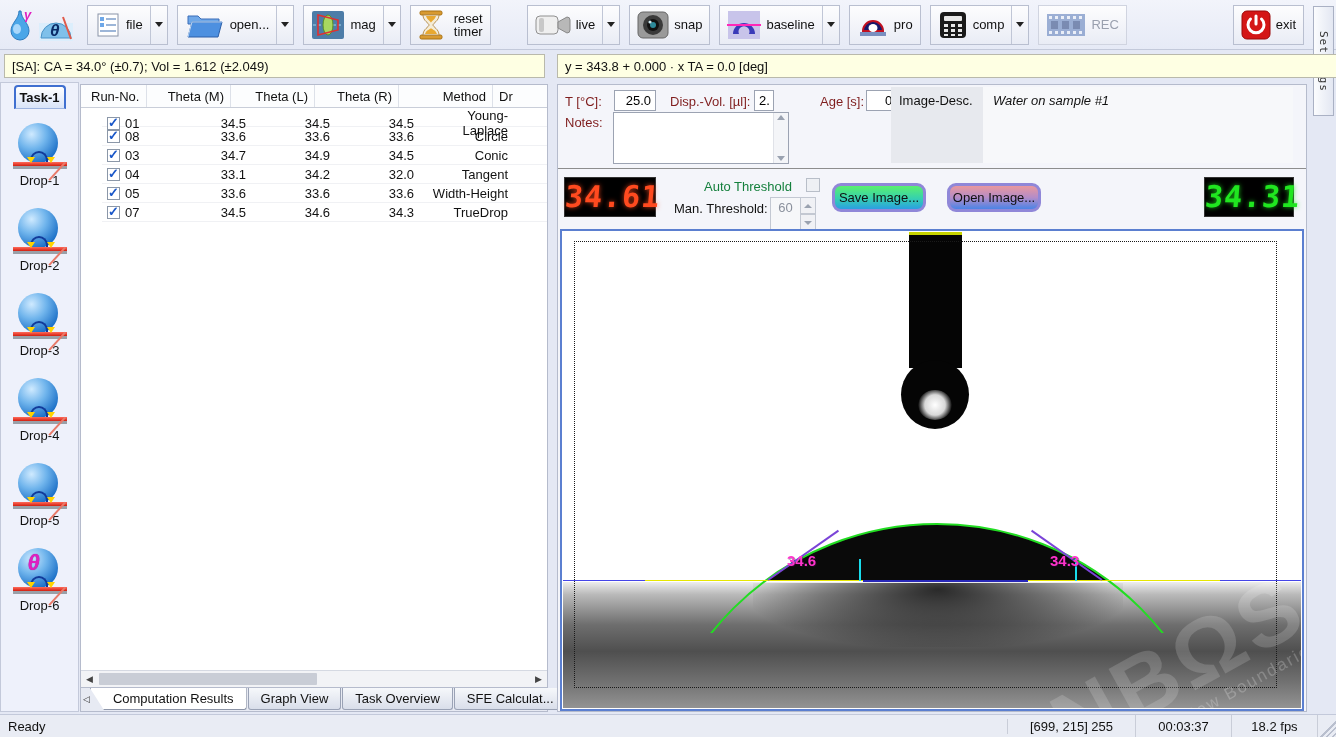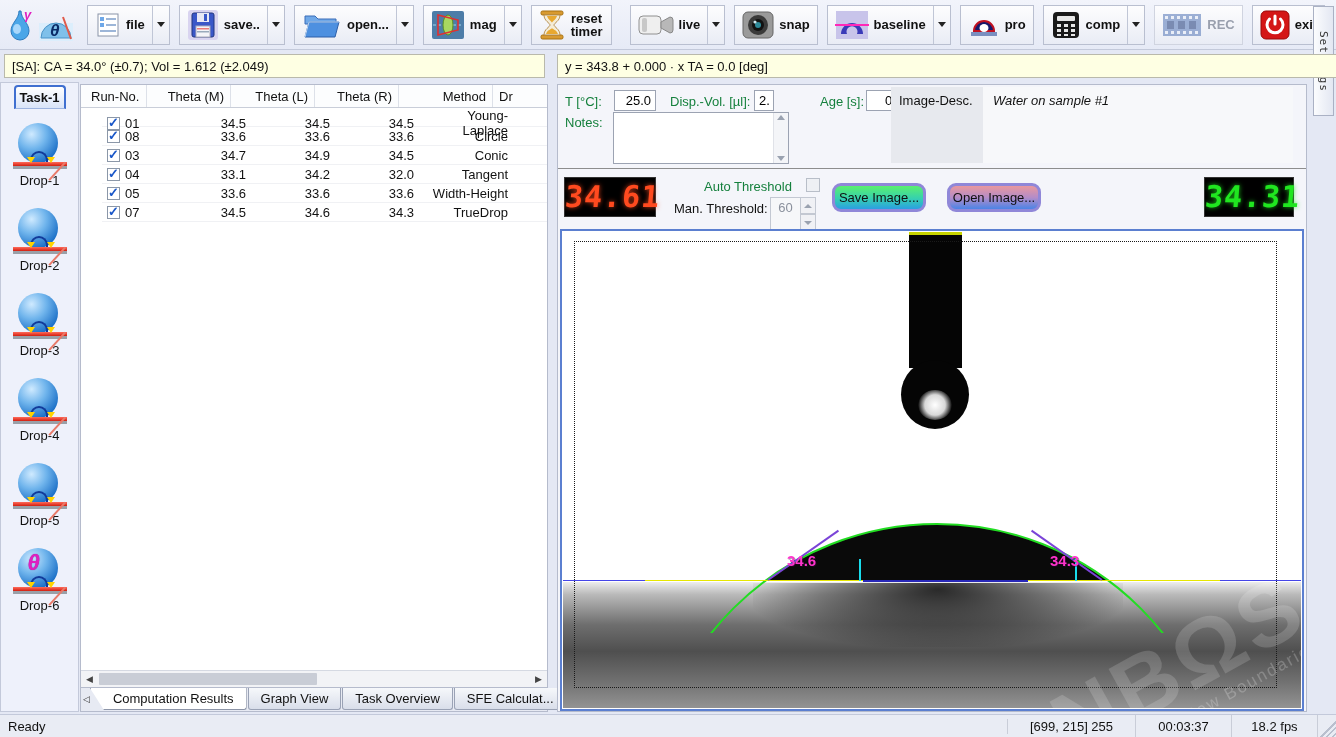--- a/index.html
+++ b/index.html
@@ -4,21 +4,21 @@
 <style>
   * { margin:0; padding:0; box-sizing:border-box; }
   html,body { width:1336px; height:737px; font-family:"Liberation Sans", sans-serif; font-size:12px; color:#111; }
   body { background:#e4e8f4; position:relative; overflow:hidden; }
 
   
   .toolbar { position:absolute; left:0; top:0; width:1336px; height:50px; background:linear-gradient(#f2f4fb,#e6eaf6); border-bottom:1px solid #c3c9da; display:flex; align-items:center; padding:2px 6px 2px 2px; gap:9px; }
   .appicons { display:flex; align-items:flex-end; gap:2px; padding:0 4px; }
   .tbgroup { display:flex; align-items:stretch; height:40px; background:linear-gradient(#fdfdfe,#e9ecf5); border:1px solid #b9bfd0; }
   .tbbtn { display:flex; align-items:center; gap:5px; padding:2px 7px; background:transparent; border:none; font:13px "Liberation Sans",sans-serif; cursor:pointer; color:#111; }
-  .tbbtn .lbl { line-height:13px; text-align:center;font-weight:bold; }
+  .tbbtn .lbl { line-height:13px; text-align:right; }
   .tbarrow { width:17px; border:none; border-left:1px solid #c0c6d6; background:transparent; display:flex; align-items:center; justify-content:center; cursor:pointer; }
   .caret { width:0; height:0; border-left:4px solid transparent; border-right:4px solid transparent; border-top:5px solid #222; }
   .tb-disabled { color:#9aa0ae; }
   .exit-group { margin-left:auto; margin-right:26px; }
   .settings-tab { position:absolute; right:2px; top:6px; width:21px; height:110px; background:linear-gradient(90deg,#fbfcfe,#e3e7f2); border:1px solid #aab1c4; writing-mode:vertical-rl; display:flex; align-items:center; justify-content:center; font-family:"DejaVu Sans Mono",monospace; font-size:11px; color:#333; letter-spacing:1px; }
 
   
   .icon { display:inline-flex; flex:none; }
   svg { display:block; }
 
@@ -58,21 +58,21 @@
   .sbtn { width:17px; height:16px; display:flex; align-items:center; justify-content:center; font-size:9px; color:#444; background:#f2f3f6; cursor:pointer; }
   .hthumb { width:218px; height:12px; background:#c9cdd6; border-radius:1px; margin-left:1px; cursor:pointer; }
   .tabstrip { height:24px; background:#e7eaf3; border-top:1px solid #b5bbcc; display:flex; align-items:flex-start; padding-left:2px; }
   .tabnav { width:14px; height:22px; display:flex; align-items:center; justify-content:center; font-size:9px; color:#333; cursor:pointer; }
   .btab { height:22px; display:flex; align-items:center; padding:0 12px; font-size:13px; border:1px solid #9aa2b5; border-top:none; background:linear-gradient(#f6f8fb,#d9deea); border-radius:0 0 3px 3px; margin-right:1px; cursor:pointer; white-space:nowrap; }
   .btab.active { background:#ffffff; border-color:#8d95a8; font-size:13px; clip-path:polygon(0 0,100% 0,100% 100%,14px 100%); padding-left:22px; z-index:2; }
 
   
   .rightpanel { position:absolute; left:557px; top:84px; width:750px; height:628px; background:#f4f5fa; border:1px solid #b5bbcc; }
   .controls { position:absolute; left:0; top:0; width:748px; height:84px; border-bottom:1px solid #8d8d8d; }
-  .ctl-label { position:absolute; font-size:13px; color:#15803d; }
+  .ctl-label { position:absolute; font-size:13px; color:#7f1d1d; }
   .ctl-input { position:absolute; height:21px; border:1px solid #9ca3b2; background:#fff; font:13px "Liberation Sans",sans-serif; text-align:right; padding:0 4px; }
   .notes-area { position:absolute; left:55px; top:27px; width:176px; height:52px; border:1px solid #9ca3b2; background:#fff; }
   .notes-sb { position:absolute; right:0; top:0; width:15px; height:100%; background:#f4f5f8; border-left:1px solid #e0e2e8; display:flex; flex-direction:column; justify-content:space-between; align-items:center; padding:2px 0; }
   .tri-up { width:0;height:0;border-left:4px solid transparent;border-right:4px solid transparent;border-bottom:5px solid #9aa2b0; }
   .tri-dn { width:0;height:0;border-left:4px solid transparent;border-right:4px solid transparent;border-top:5px solid #9aa2b0; }
   .descpanel { position:absolute; left:333px; top:2px; width:402px; height:76px; background:#eef0f4; display:flex; }
   .descpanel .dlab { width:92px; padding:6px 0 0 8px; font-size:13px; color:#111; background:#e7e9ee; }
   .descpanel .dval { flex:1; padding:6px 0 0 10px; font-size:13px; background:#f7f8fa;font-style:italic; }
 
   .threshrow { position:absolute; left:0; top:86px; width:748px; height:56px; }
@@ -161,39 +161,20 @@
             <rect x="5" y="18" width="16" height="2" fill="#9db6d8"></rect>
           </svg>
       </span>
       <span class="lbl">file</span>
     </button>
     <button class="tbarrow">
         <span class="caret"></span>
       </button>
   </div>
 
-  <div class="tbgroup">
-    <button class="tbbtn">
-      <span class="icon">
-        <svg width="32" height="32" viewBox="0 0 32 32">
-            <rect x="1" y="1" width="30" height="30" rx="3" fill="#d9d4f0"></rect>
-            <rect x="5" y="4" width="22" height="24" rx="2" fill="#3a57c8" stroke="#22377e"></rect>
-            <rect x="10" y="4" width="12" height="9" fill="#e8e8f4"></rect>
-            <rect x="17" y="5" width="3" height="7" fill="#3a57c8"></rect>
-            <rect x="9" y="17" width="14" height="11" fill="#f4f4f8" stroke="#aab"></rect>
-            <rect x="10" y="19" width="12" height="1.5" fill="#e87a7a"></rect>
-            <rect x="10" y="22" width="12" height="1.5" fill="#9ab"></rect>
-          </svg>
-      </span>
-      <span class="lbl">save..</span>
-    </button>
-    <button class="tbarrow">
-        <span class="caret"></span>
-      </button>
-  </div>
 
   <div class="tbgroup">
     <button class="tbbtn">
       <span class="icon">
         <svg width="40" height="30" viewBox="0 0 40 30">
             <path d="M3 6 h10 l3 3 h18 v5 H3 Z" fill="#6fa8e8" stroke="#3a6db8"></path>
             <path d="M3 27 L7 12 h30 l-4 15 Z" fill="#4d90e0" stroke="#2c5ea8"></path>
             <path d="M3 27 L7 12 h30" fill="none" stroke="#bcd8f8"></path>
           </svg>
       </span>

